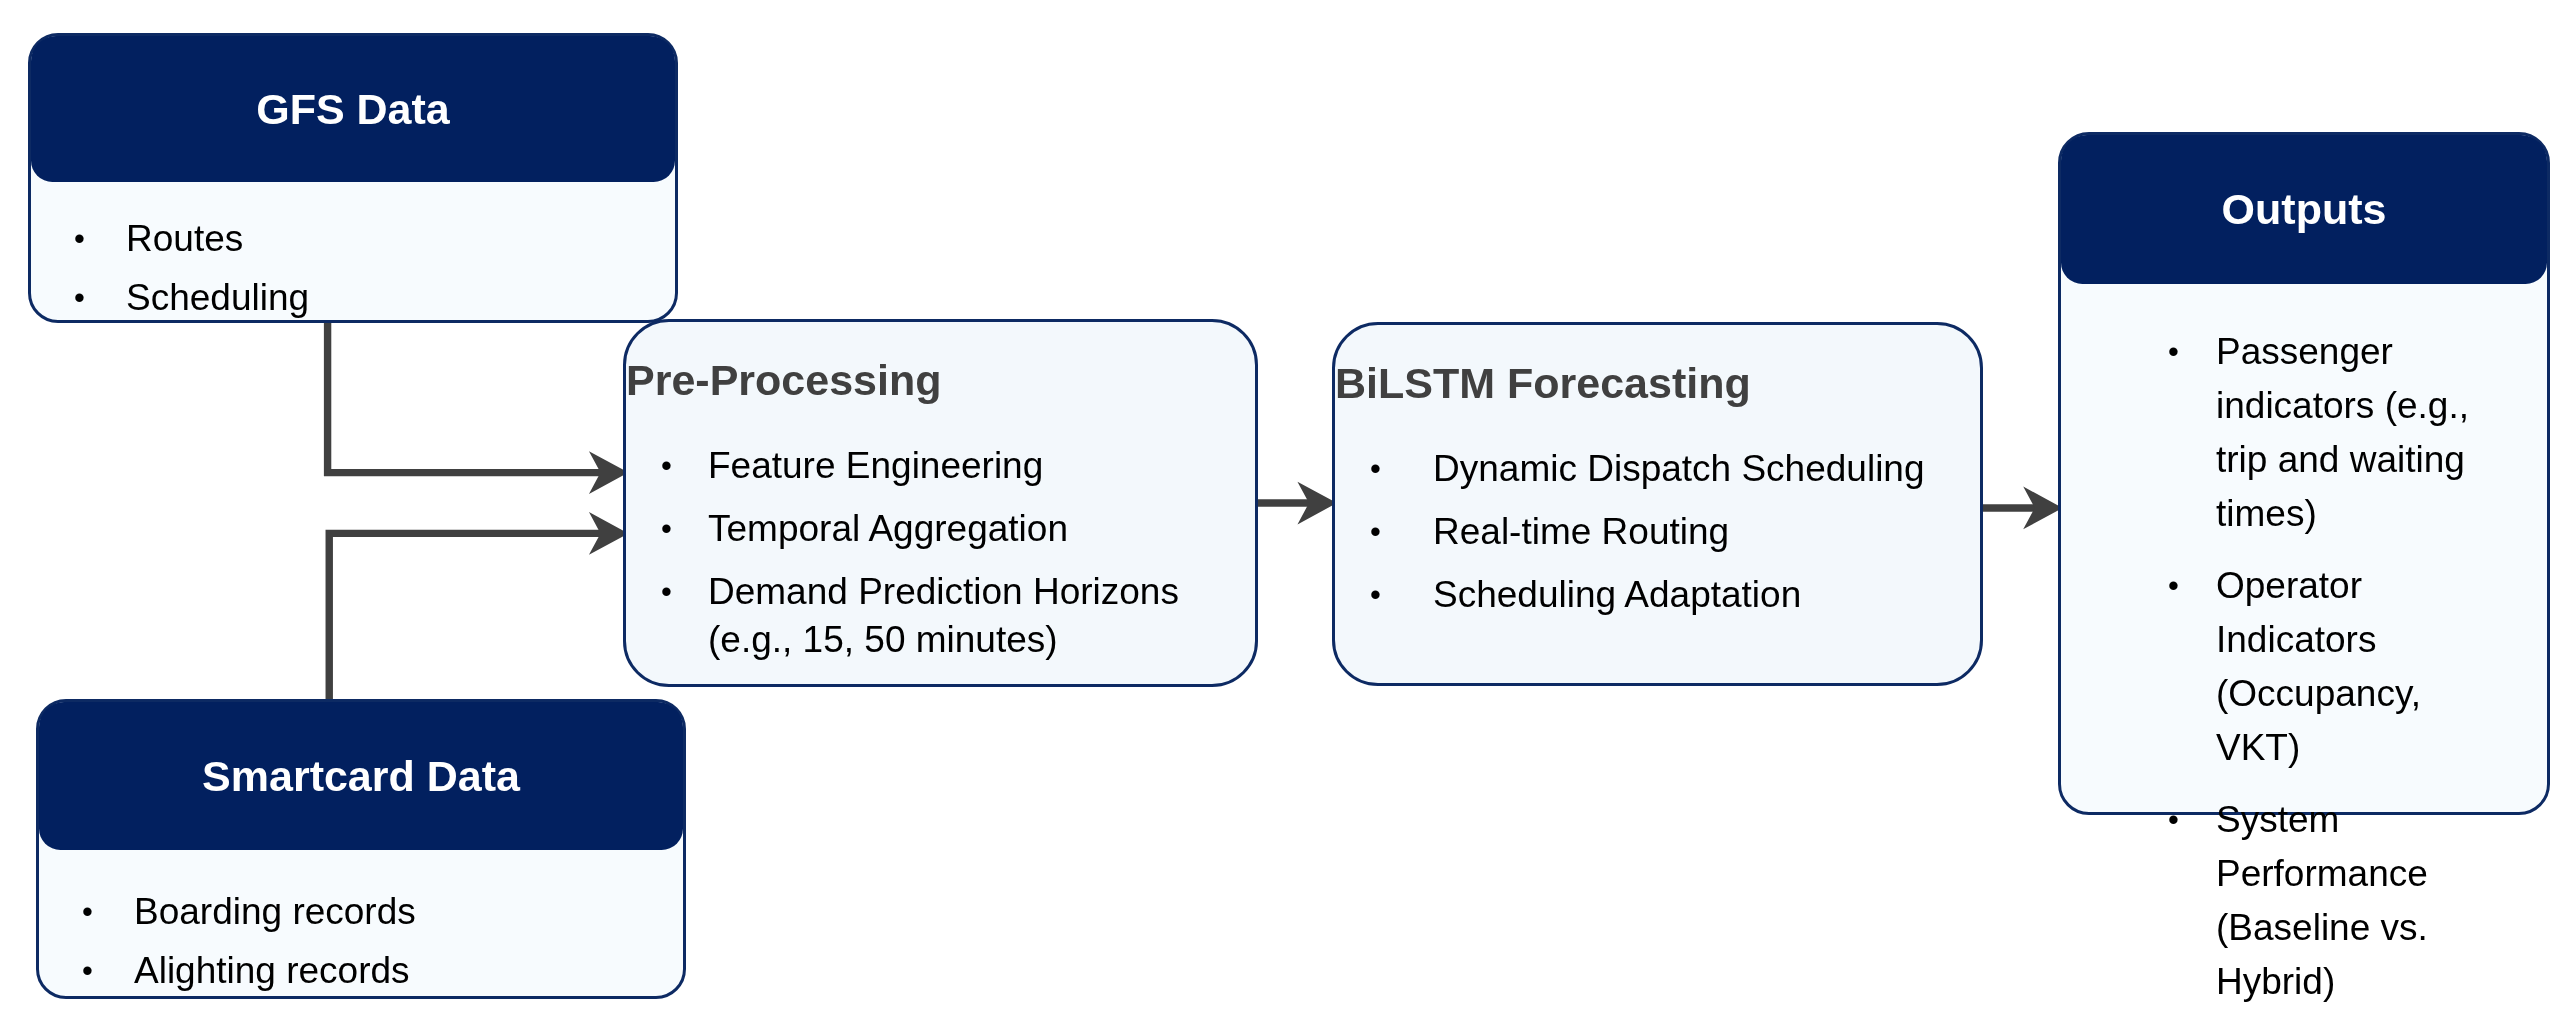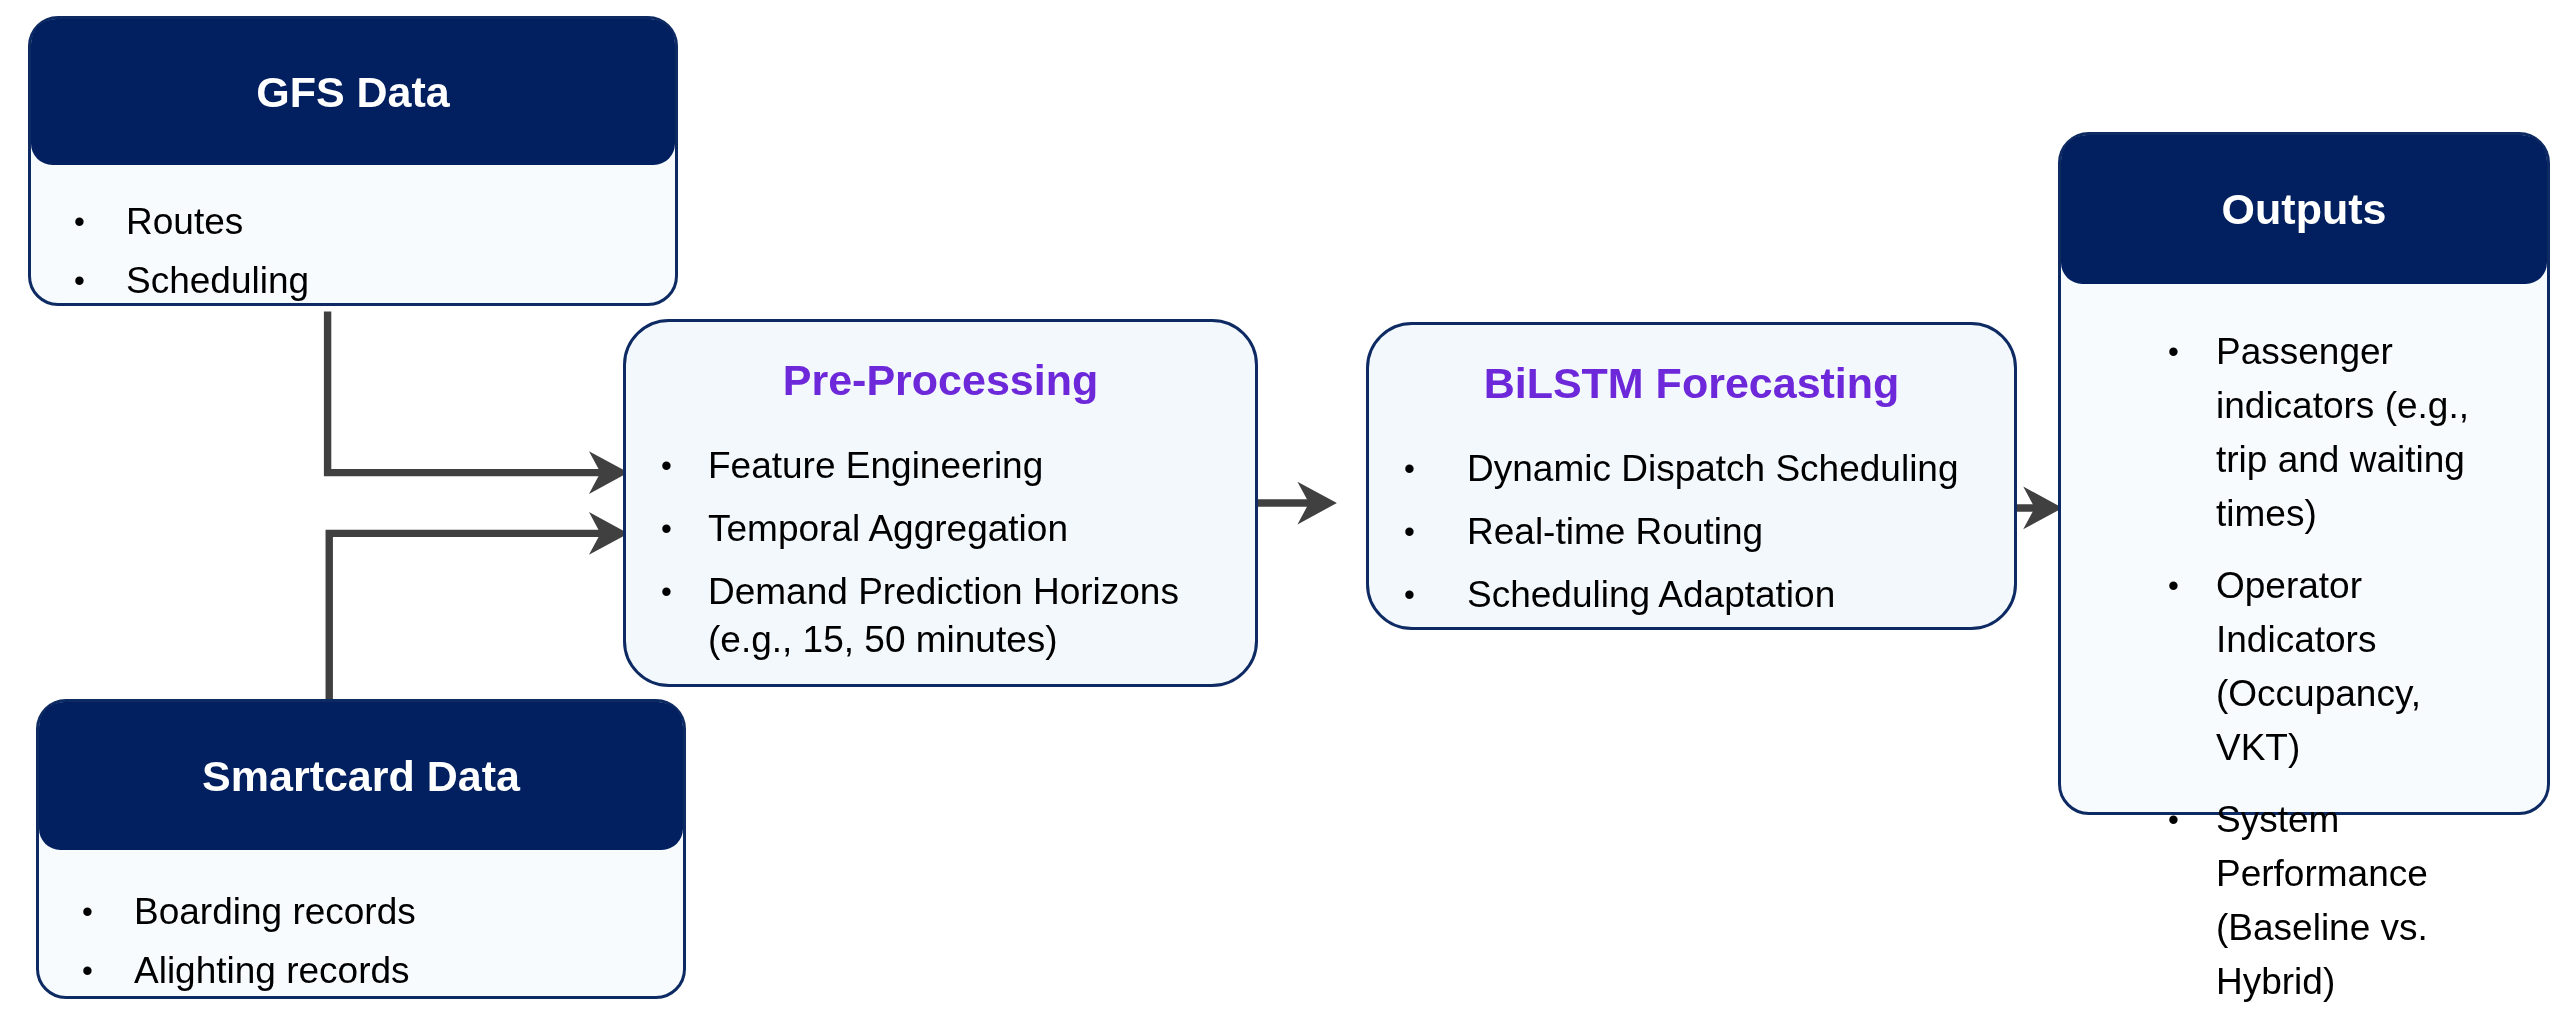--- a/index.html
+++ b/index.html
@@ -18,51 +18,51 @@
   .box.plain{background:var(--body-alt);}
   .hd{
     background:var(--navy);
     color:#FFFFFF;
     font-weight:700;
     font-size:43px;
     display:flex;align-items:center;justify-content:center;
     width:100%;
   }
   .plain-title{
-    font-weight:700;font-size:43px;line-height:51px;text-align:center;color:#6d28d9;
+    font-weight:700;font-size:43px;line-height:51px;color:#404040;
   }
   ul.bullets{list-style:none;margin:0;padding:0;}
   ul.bullets li{
     position:relative;
     font-size:37px;
     line-height:48px;
     padding-left:95px;
     margin-top:11.5px;
   }
   ul.bullets li::before{
     content:"\2022";
     position:absolute;
     left:43px;top:0;
     font-size:31px;
   }
   
-  #gfs{left:28px;top:16px;width:650px;height:290px;border-radius:30px;}
+  #gfs{left:28px;top:33px;width:650px;height:290px;border-radius:30px;}
   #gfs .hd{height:146px;border-radius:25px 25px 21.4px 21.4px;}
   #gfs ul.bullets{padding-top:21.4px;}
   
   #smartcard{left:36px;top:699px;width:650px;height:300px;border-radius:30px;}
   #smartcard .hd{height:148px;border-radius:25px 25px 21.4px 21.4px;}
   #smartcard ul.bullets{padding-top:26px;}
   
   #preprocessing{left:623px;top:319px;width:635px;height:368px;border-radius:46px;padding-top:33px;}
   #preprocessing ul.bullets{margin-top:36px;padding-right:25px;}
   #preprocessing ul.bullets li{padding-left:82px;margin-top:15px;}
   #preprocessing ul.bullets li::before{left:35px;}
   
-  #bilstm{left:1332px;top:322px;width:651px;height:308px;border-radius:46px;padding-top:33px;margin-left:34px;}
+  #bilstm{left:1332px;top:322px;width:651px;height:364px;border-radius:46px;padding-top:33px;}
   #bilstm ul.bullets{margin-top:36px;padding-right:25px;}
   #bilstm ul.bullets li{padding-left:98px;margin-top:15px;}
   #bilstm ul.bullets li::before{left:35px;}
   
   #outputs{left:2058px;top:132px;width:492px;height:683px;border-radius:31px;}
   #outputs .hd{height:149px;border-radius:26px 26px 21.4px 21.4px;}
   #outputs ul.bullets{padding-top:23px;padding-right:58px;padding-left:48px;}
   #outputs ul.bullets li{padding-left:107px;line-height:54px;margin-top:18px;}
   #outputs ul.bullets li::before{left:59px;}
 </style>

